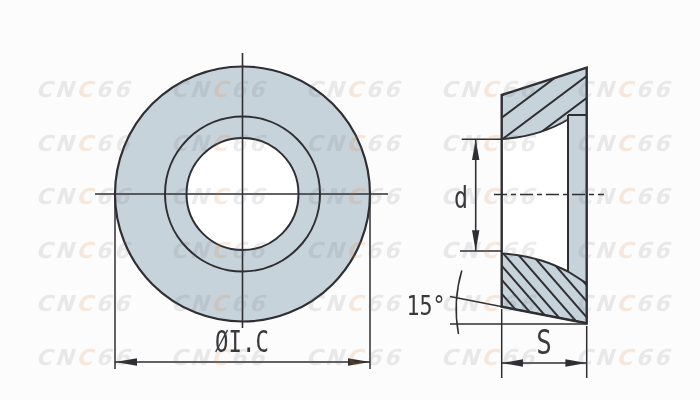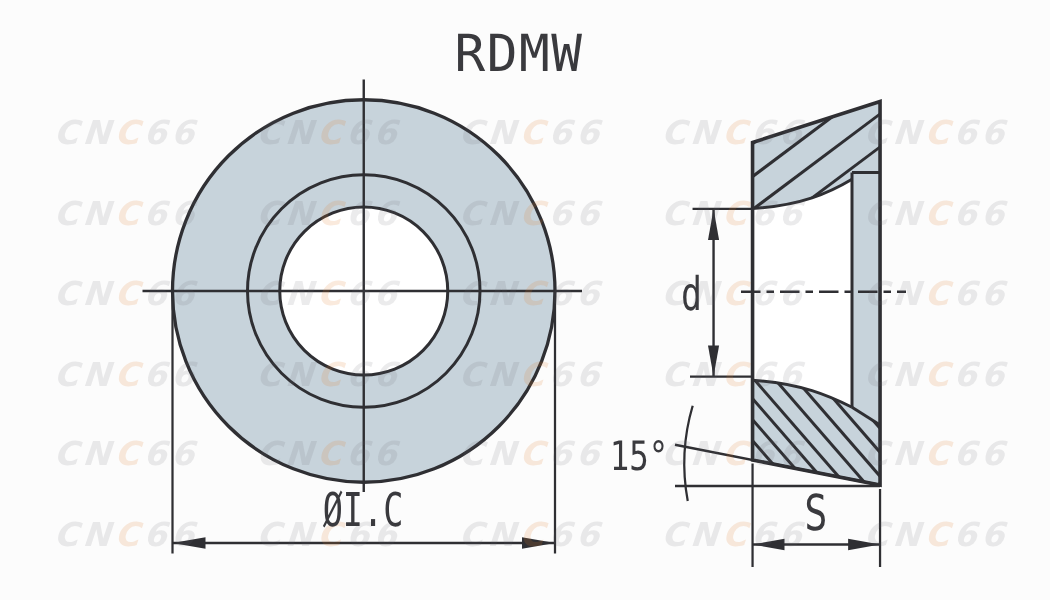--- a/index.html
+++ b/index.html
@@ -148,18 +148,17 @@
       <span class="wm" style="left: 308px; top: 291px;"><span class="g">CN</span><span class="a">C</span><span class="g">66</span></span>
       <span class="wm" style="left: 443px; top: 291px;"><span class="g">CN</span><span class="a">C</span><span class="g">66</span></span>
       <span class="wm" style="left: 578px; top: 291px;"><span class="g">CN</span><span class="a">C</span><span class="g">66</span></span>
       <span class="wm" style="left: 38px; top: 344.5px;"><span class="g">CN</span><span class="a">C</span><span class="g">66</span></span>
       <span class="wm" style="left: 173px; top: 344.5px;"><span class="g">CN</span><span class="a">C</span><span class="g">66</span></span>
       <span class="wm" style="left: 308px; top: 344.5px;"><span class="g">CN</span><span class="a">C</span><span class="g">66</span></span>
       <span class="wm" style="left: 443px; top: 344.5px;"><span class="g">CN</span><span class="a">C</span><span class="g">66</span></span>
       <span class="wm" style="left: 578px; top: 344.5px;"><span class="g">CN</span><span class="a">C</span><span class="g">66</span></span>
     </div>
 
-  <div class="label" style="left:346px;top:36px;font-size:34px;letter-spacing:1px;">RDMW</div>
   <div class="label" style="left:242px;top:341px;font-size:31px;--sx:.72;">ØI.C</div>
   <div class="label" style="left:461px;top:197px;font-size:31px;--sx:.75;">d</div>
   <div class="label" style="left:426px;top:305px;font-size:27px;--sx:.8;">15°</div>
   <div class="label" style="left:544px;top:342px;font-size:33px;--sx:.78;">S</div>
 </div>
 
 </body></html>

